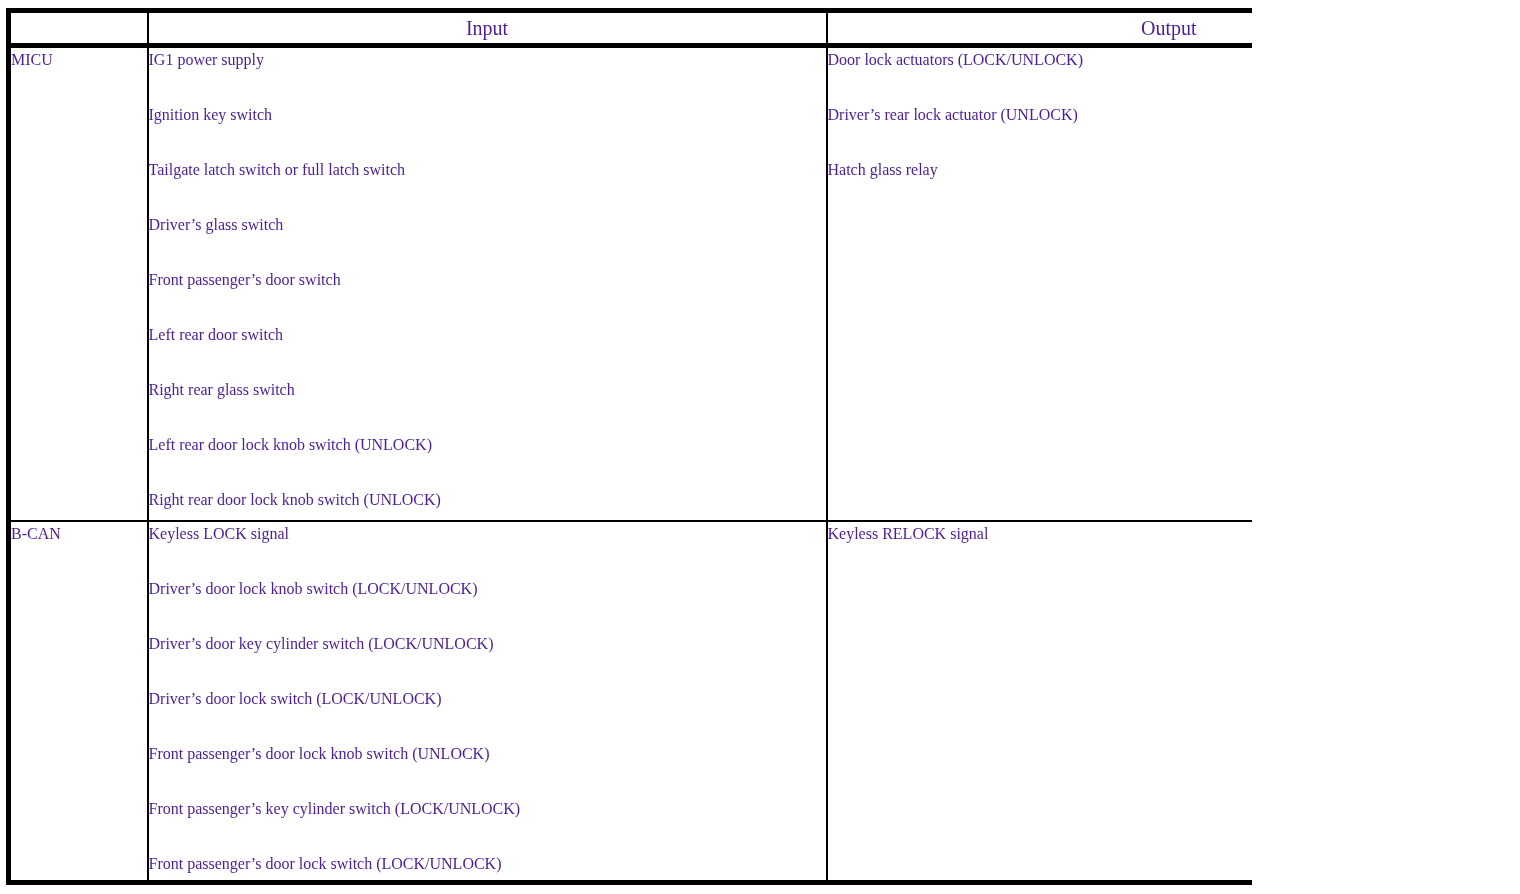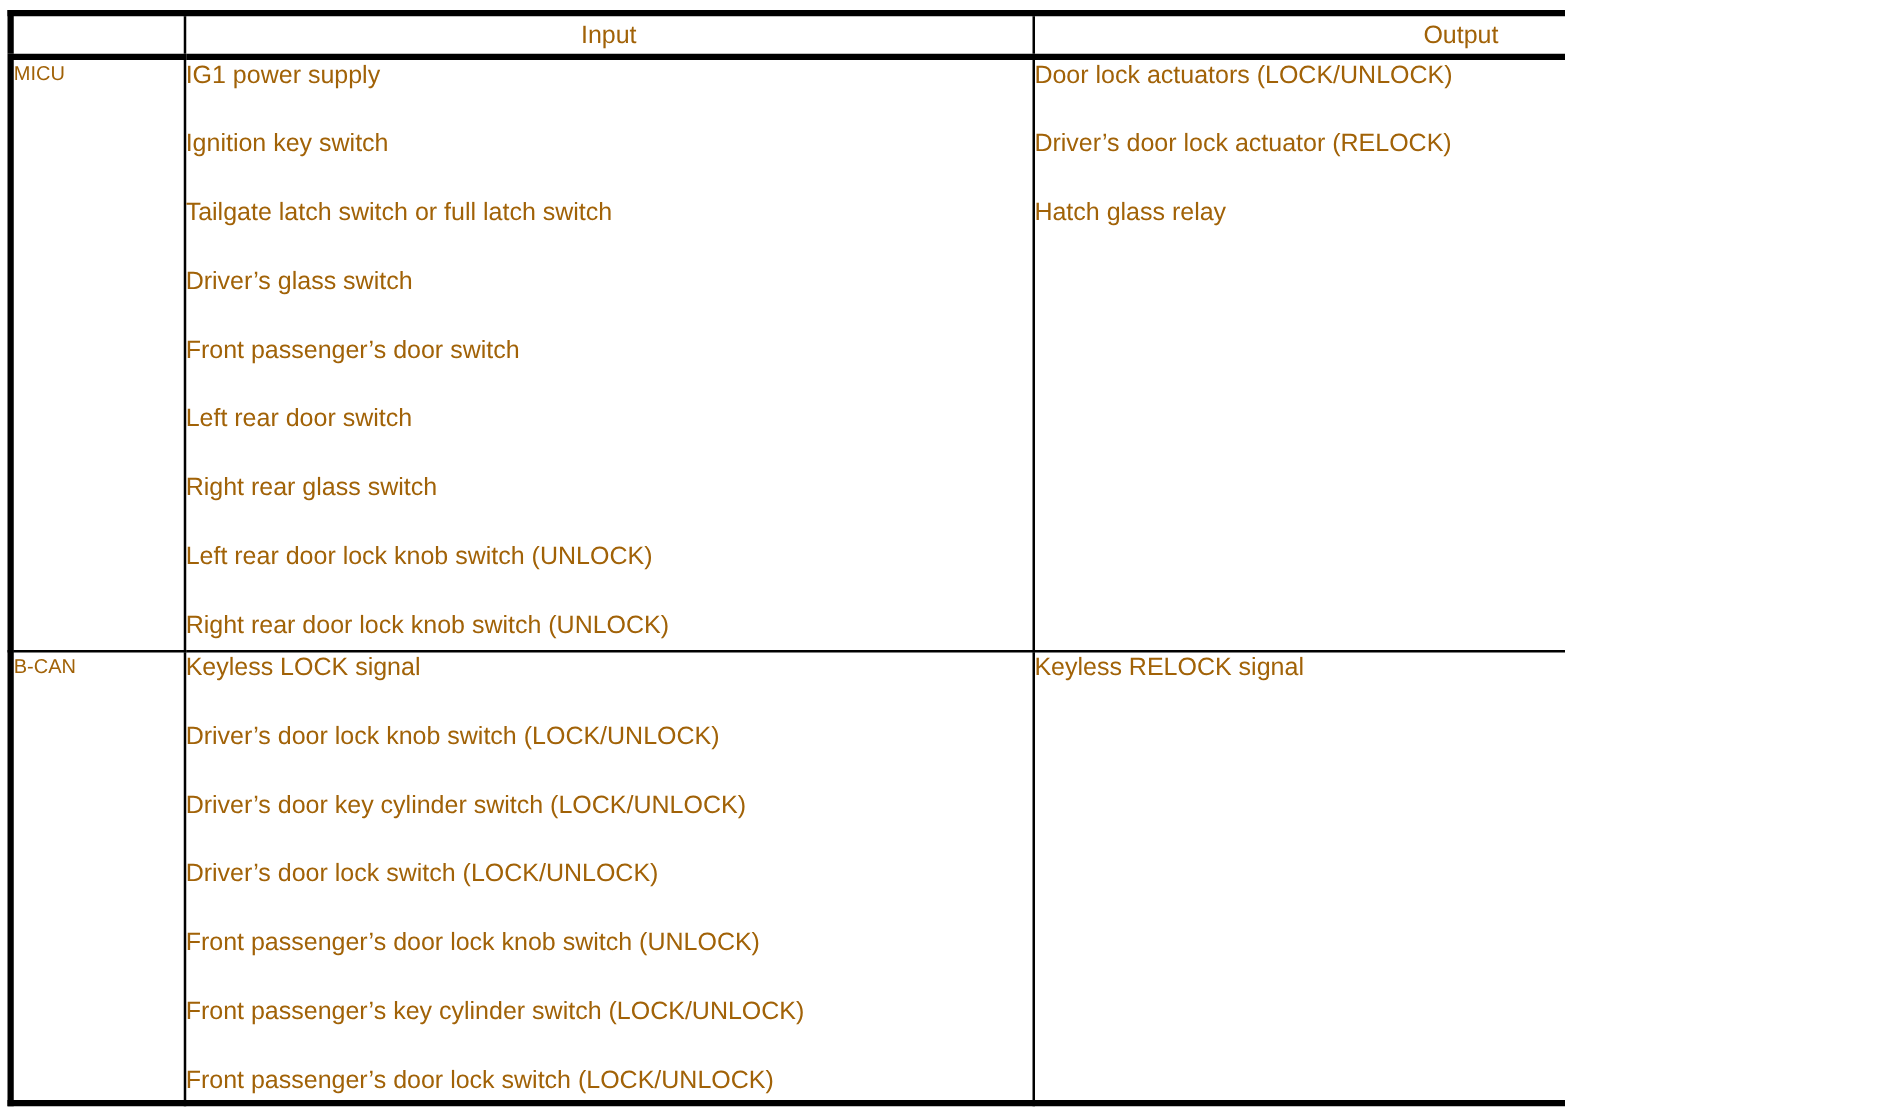--- a/index.html
+++ b/index.html
@@ -6,22 +6,22 @@
     margin: 0;
     padding: 0;
     background: #ffffff;
   }
   .page {
     position: relative;
     width: 1252px;
     height: 894px;
     background: #ffffff;
     overflow: hidden;
-    font-family: Liberation Sans, sans-serif;
-    color: #a16207;
+    font-family: Liberation Serif, serif;
+    color: #4c1d95;
   }
   table.io-table {
     position: absolute;
     left: 6px;
     top: 8px;
     width: 1504px;
     border-collapse: collapse;
     table-layout: fixed;
     border: 5px solid #000000;
   }
@@ -49,21 +49,21 @@
 
   td.lbl {
     padding: 4px 2px 0 3px;
     font-size: 16px;
     line-height: 24px;
   }
   td.cell {
     padding: 4px 6px 0 4px;
   }
   .item {
-    font-size: 20px;
+    font-size: 16px;
     line-height: 24px;
     margin: 0 0 31px 0;
     white-space: nowrap;
   }
   .item:last-child { margin-bottom: 0; }
 </style>
 </head>
 <body>
 
 <div class="page">
@@ -88,21 +88,21 @@
           <div class="item">Tailgate latch switch or full latch switch</div>
           <div class="item">Driver’s glass switch</div>
           <div class="item">Front passenger’s door switch</div>
           <div class="item">Left rear door switch</div>
           <div class="item">Right rear glass switch</div>
           <div class="item">Left rear door lock knob switch (UNLOCK)</div>
           <div class="item">Right rear door lock knob switch (UNLOCK)</div>
         </td>
         <td class="cell">
           <div class="item">Door lock actuators (LOCK/UNLOCK)</div>
-          <div class="item">Driver’s door lock actuator (RELOCK)</div>
+          <div class="item">Driver’s rear lock actuator (UNLOCK)</div>
           <div class="item">Hatch glass relay</div>
         </td>
       </tr>
 
       <tr class="body-row row-bcan">
         <td class="lbl">B-CAN</td>
         <td class="cell">
           <div class="item">Keyless LOCK signal</div>
           <div class="item">Driver’s door lock knob switch (LOCK/UNLOCK)</div>
           <div class="item">Driver’s door key cylinder switch (LOCK/UNLOCK)</div>

